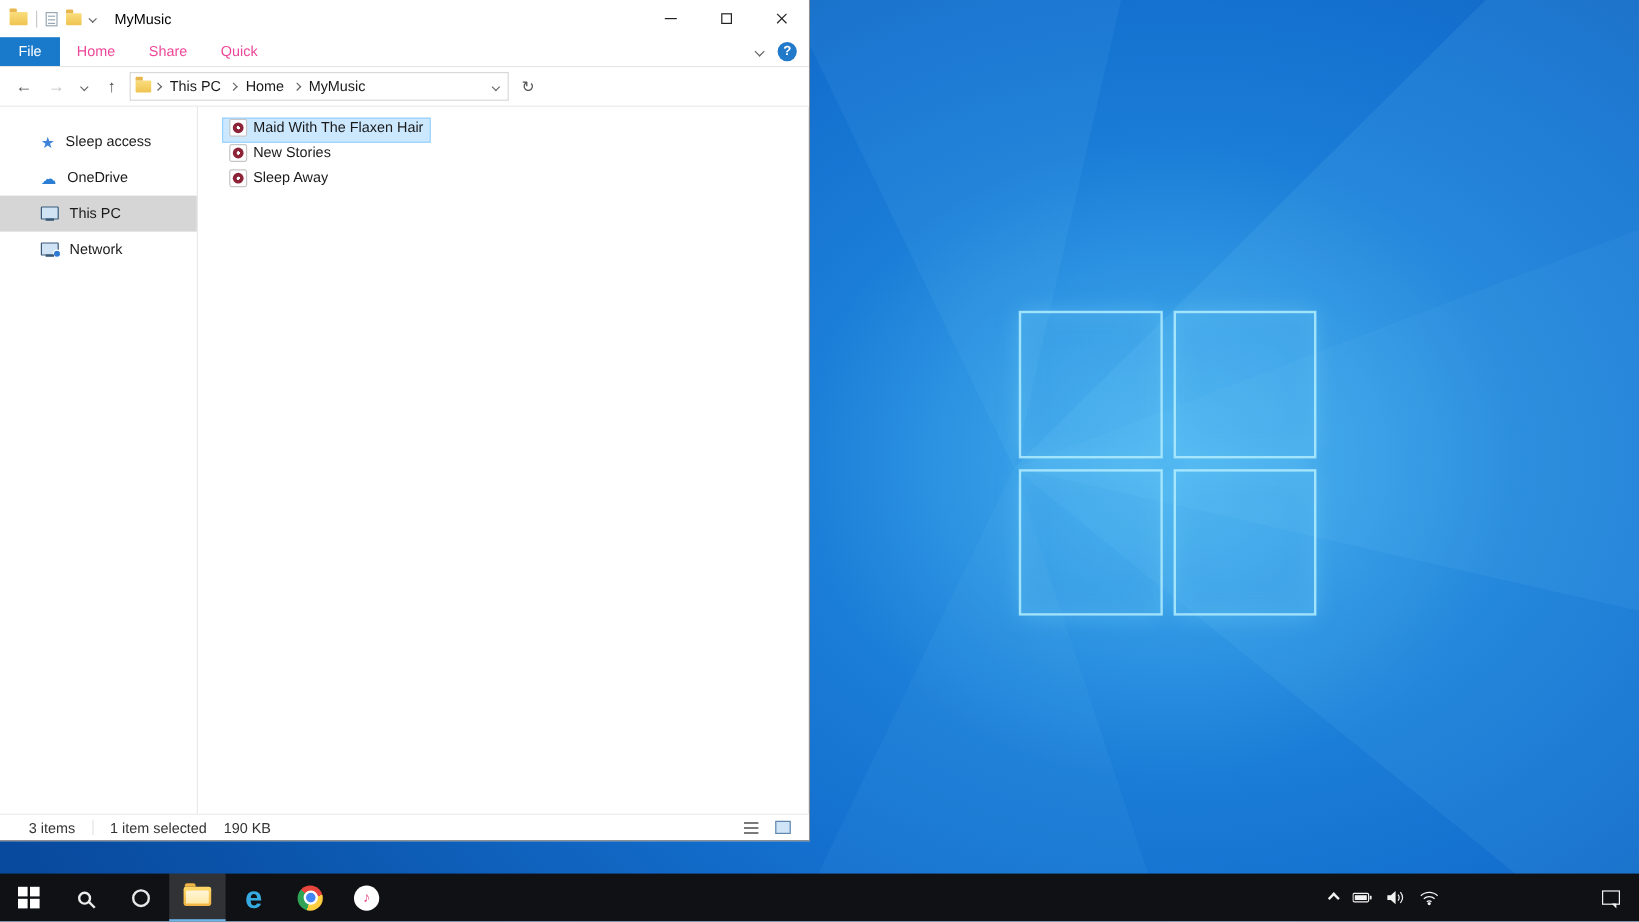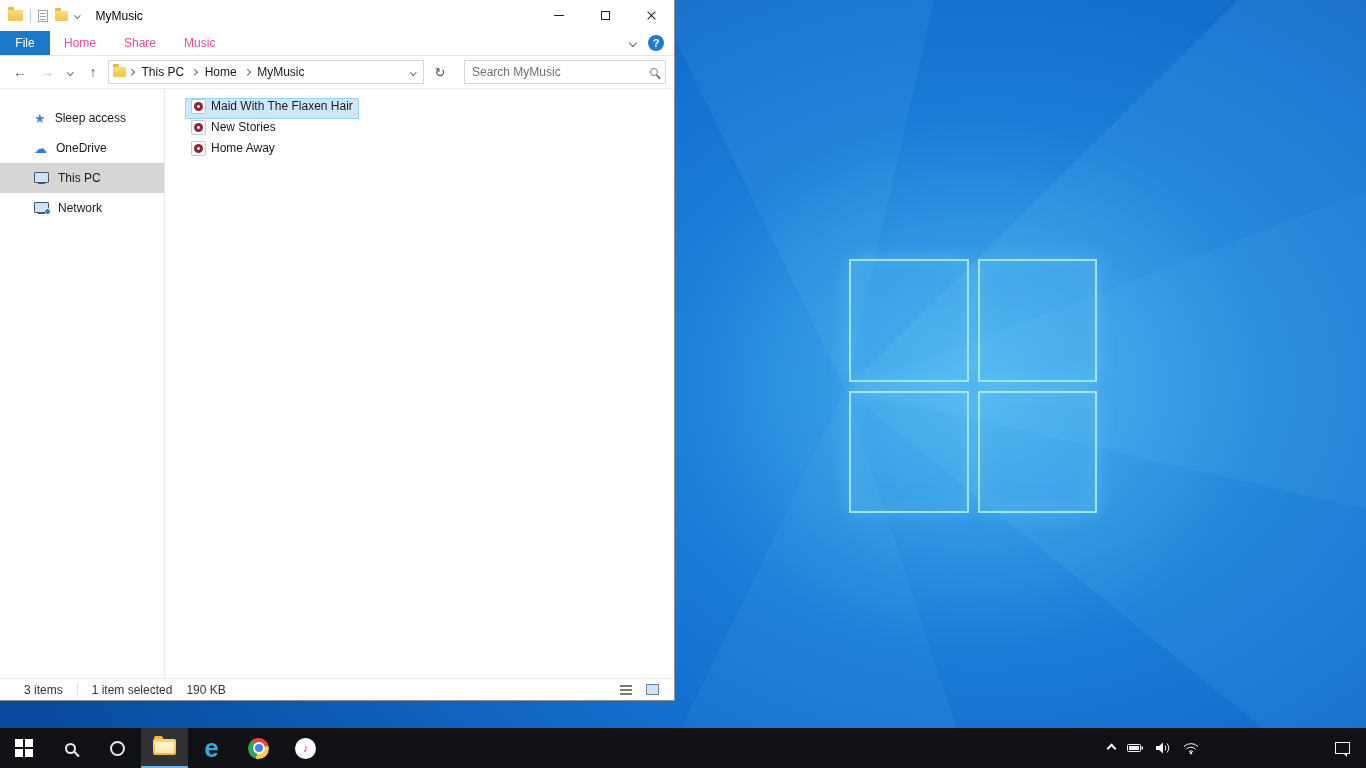--- a/index.html
+++ b/index.html
@@ -170,21 +170,21 @@
       <button class="cap-btn">
           <span class="x-glyph"></span>
         </button>
     </div>
   </div>
 
   <div class="ribbon-row">
     <button class="file-tab">File</button>
     <button class="rtab">Home</button>
     <button class="rtab">Share</button>
-    <button class="rtab">Music</button>
+    <button class="rtab">Quick</button>
     <div class="ribbon-right">
       <span class="chev down"></span>
       <button class="help-btn">?</button>
     </div>
   </div>
 
   <div class="navbar">
     <button class="nav-btn">←</button>
     <button class="nav-btn disabled">→</button>
     <button class="nav-btn narrow">
@@ -199,24 +199,20 @@
       <span class="chev right tiny crumb-sep"></span>
       <button class="crumb">Home</button>
       <span class="chev right tiny crumb-sep"></span>
       <button class="crumb">MyMusic</button>
       <span class="addr-end">
           <span class="chev down tiny"></span>
         </span>
     </div>
     <button class="refresh-btn">↻</button>
 
-    <div class="searchbox">
-      <input type="text" placeholder="Search MyMusic" style="">
-      <span class="mag"></span>
-    </div>
   </div>
 
   <div class="win-body">
 
     <div class="sidebar">
       <div class="side-item">
         <span class="star-ic">★</span>
         <span>Sleep access</span>
       </div>
       <div class="side-item">
@@ -239,21 +235,21 @@
       <div class="file-row selected">
         <span class="music-ic"></span>
         <span>Maid With The Flaxen Hair</span>
       </div>
       <div class="file-row">
         <span class="music-ic"></span>
         <span>New Stories</span>
       </div>
       <div class="file-row">
         <span class="music-ic"></span>
-        <span>Home Away</span>
+        <span>Sleep Away</span>
       </div>
     </div>
   </div>
 
   <div class="statusbar">
     <span>3 items</span>
     <span class="sb-sep"></span>
     <span>1 item selected</span>
     <span>190 KB</span>
     <div class="view-toggles">

